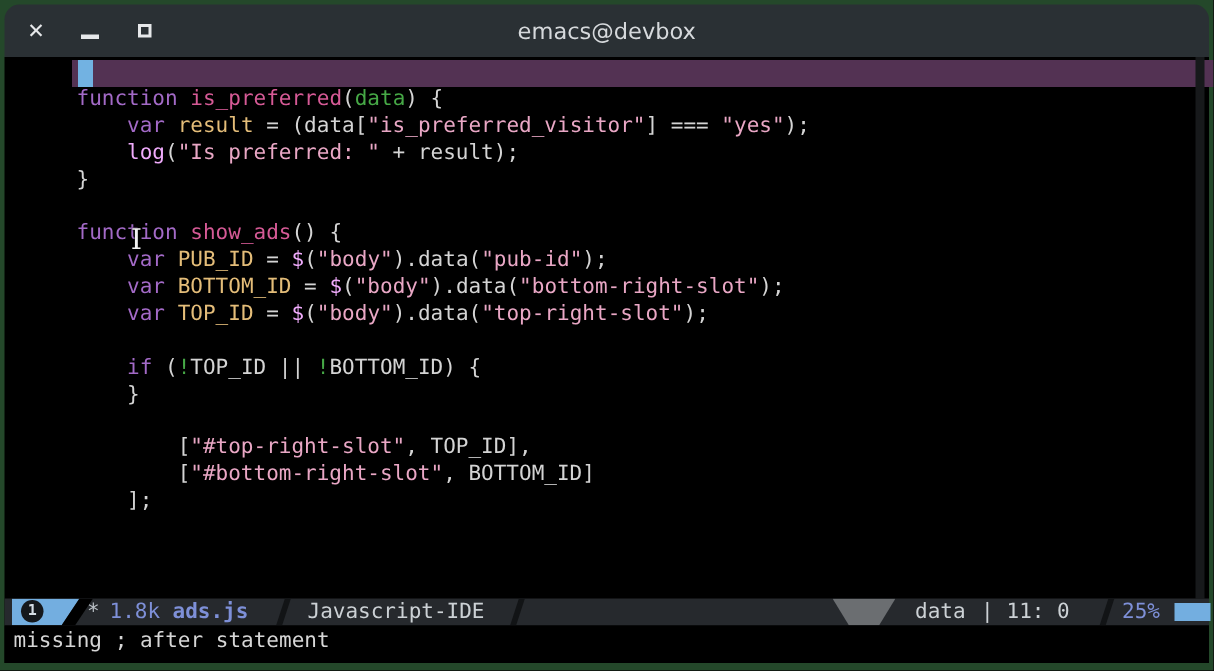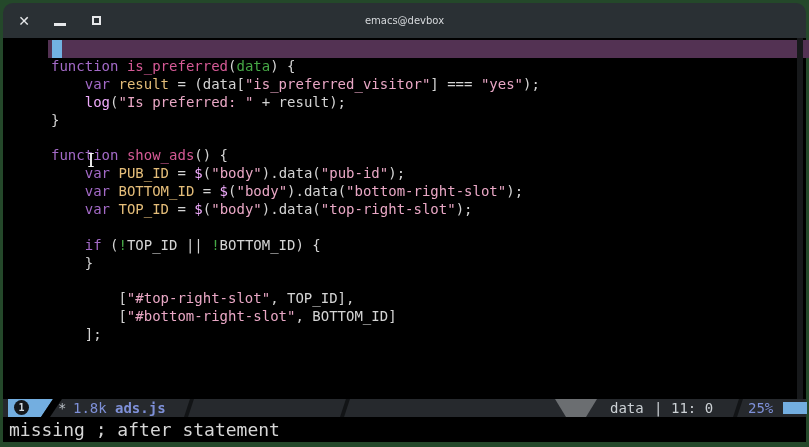--- a/index.html
+++ b/index.html
@@ -17,21 +17,21 @@
   .win-btn { position:absolute; top:0; height:35px; display:flex; align-items:center; justify-content:center;
     width:26px; color:#e6e8ea; cursor:default; }
   .btn-close { left:8px; font-size:14px; font-weight:bold; font-family:"DejaVu Sans",sans-serif; }
   .btn-min { left:44px; }
   .btn-min .bar { width:12px; height:3px; background:#e6e8ea; margin-top:8px; }
   .btn-max { left:80px; }
   .btn-max .box { width:9px; height:9px; border:2px solid #e6e8ea; }
   .title-text {
     position:absolute; left:0; right:0; top:0; height:35px;
     display:flex; align-items:center; justify-content:center;
-    color:#d6d9dc; font-size:10px; font-family:"DejaVu Sans","Liberation Sans",sans-serif;
+    color:#d6d9dc; font-size:15px; font-family:"DejaVu Sans","Liberation Sans",sans-serif;
   }
   
   .content {
     position:absolute; left:3px; top:38px; width:803px; height:404px;
     background:#000;
   }
   .code-area { position:absolute; left:4px; top:2px; width:791px;margin-left:41px; }
   .code-line {
     position:relative; height:17.9px; line-height:17.9px;
     font-size:14px; white-space:pre; color:#d4d4d4; padding-left:3px;
@@ -72,21 +72,21 @@
     clip-path:polygon(0 0,100% 0,calc(100% - 11px) 100%,11px 100%); }
   .c-lav { color:#7e90d8; }
   .c-grey { color:#b9bfc5; }
   .c-white { color:#ccd1d5; }
   .bold { font-weight:bold; }
   .ml-accent-block { position:absolute; left:780px; top:3px; width:24px; height:12px; background:#73aee0; }
   
   .echo {
     position:absolute; left:0; top:379px; width:803px; height:25px; background:#000;
   }
-  .echo-msg { position:absolute; left:6px; top:2px; font-size:18px; color:#d6d6d6; white-space:pre; }
+  .echo-msg { position:absolute; left:6px; top:2px; font-size:14px; color:#d6d6d6; white-space:pre; }
 </style>
 </head>
 <body>
 
 <div class="frame">
 
   <div class="titlebar">
     <div class="win-btn btn-close">✕</div>
     <div class="win-btn btn-min">
       <div class="bar"></div>
@@ -122,20 +122,21 @@
 
     <div class="modeline">
       <div class="ml-item ml-blue-seg">
         <div class="badge">1</div>
       </div>
       <div class="ml-item ml-wedge"></div>
       <div class="ml-item c-grey" style="left:55px">*</div>
       <div class="ml-item c-lav" style="left:70px">1.8k</div>
       <div class="ml-item c-lav bold" style="left:112px">ads.js</div>
       <div class="ml-item ml-sep" style="left:184px"></div>
+      <div class="ml-item c-white" style="left:202px">Javascript-IDE</div>
       <div class="ml-item ml-sep" style="left:340px"></div>
       <div class="ml-item ml-trap"></div>
       <div class="ml-item c-white" style="left:607px">data</div>
       <div class="ml-item c-white" style="left:651px">|</div>
       <div class="ml-item c-white" style="left:668px">11: 0</div>
       <div class="ml-item ml-sep" style="left:733px"></div>
       <div class="ml-item c-lav" style="left:745px">25%</div>
       <div class="ml-accent-block"></div>
     </div>
 

